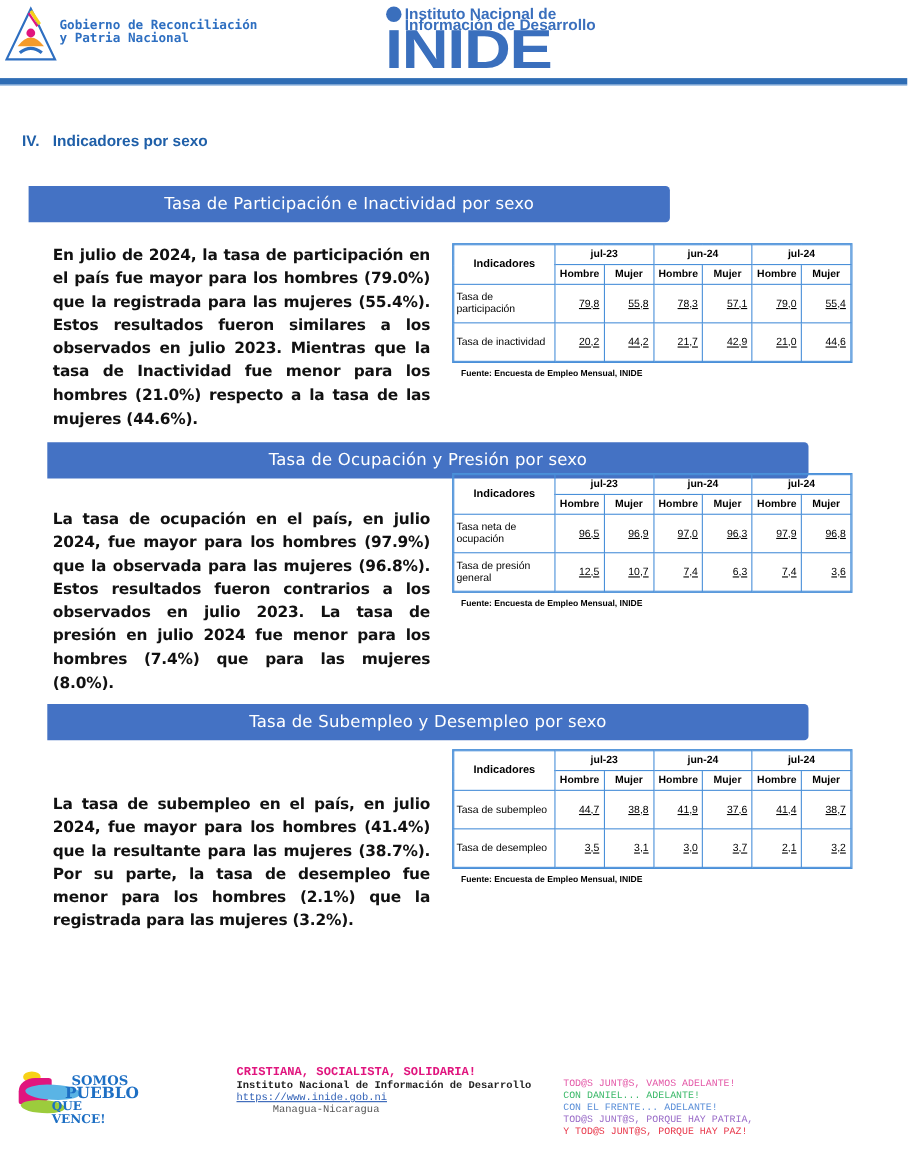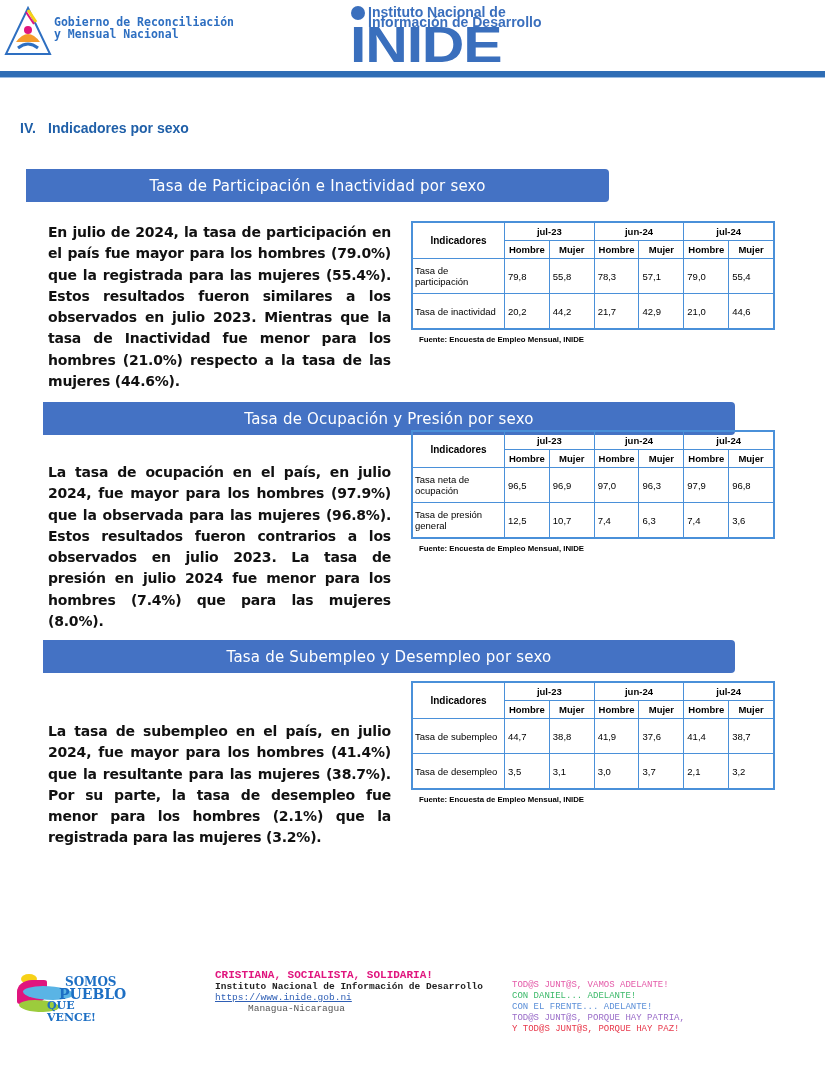--- a/index.html
+++ b/index.html
@@ -34,21 +34,21 @@
   
   .para { position:absolute; width:343px; font-family:"DejaVu Sans", sans-serif; font-weight:bold; font-size:14px; line-height:21.3px; text-align:justify; color:#111; letter-spacing:-0.2px; }
 
   
   .tbl-wrap { position:absolute; }
   table.ind { border-collapse:collapse; font-size:9.5px; width:362px; table-layout:fixed; }
   table.ind th, table.ind td { border:1px solid #4a90d9; padding:0 3px; }
   table.ind th { font-weight:bold; text-align:center; height:17px; }
   table.ind th.ind-h { font-size:10px; }
   table.ind td.lbl { text-align:left; padding-left:2px; line-height:11px; }
-  table.ind td.val { padding-right:4px; }
+  table.ind td.val { text-align:right; padding-right:4px;text-decoration:underline; }
   table.ind tr.row td { height:34px; }
   .tbl-border { border:1.5px solid #4a90d9; }
   .source { font-size:7.8px; font-weight:bold; margin-top:5px; padding-left:8px; }
 
   
   .footer-logo { position:absolute; left:15px; top:974px; width:105px; height:48px; }
   .wave1 { position:absolute; left:2px; top:6px; width:30px; height:24px; background:#e0157e; border-radius:50% 10% 50% 10%; }
   .wave2 { position:absolute; left:8px; top:12px; width:50px; height:14px; background:#5ab4e5; border-radius:40% 60% 40% 60%; }
   .wave3 { position:absolute; left:4px; top:26px; width:40px; height:12px; background:#9ccc3c; border-radius:40% 60% 40% 60%; }
   .wave0 { position:absolute; left:6px; top:0; width:16px; height:10px; background:#f7d117; border-radius:50%; }
@@ -70,21 +70,21 @@
   <svg class="gov-logo" viewBox="0 0 52 56">
     <polygon points="26,4 48,50 4,50" fill="#fff" stroke="#2e6fc1" stroke-width="2"></polygon>
     <path d="M14,38 Q26,22 38,38" fill="#f59b2b"></path>
     <path d="M16,44 Q26,36 36,44" stroke="#2e6fc1" stroke-width="3" fill="none"></path>
     <circle cx="26" cy="26" r="4" fill="#e0157e"></circle>
     <path d="M26,6 L34,18" stroke="#f7d117" stroke-width="3"></path>
     <path d="M24,8 L32,20" stroke="#e0157e" stroke-width="2"></path>
   </svg>
   <div class="gov-text">
     <div>Gobierno de Reconciliación</div>
-    <div>y Mensual Nacional</div>
+    <div>y Patria Nacional</div>
   </div>
 
   <div class="inide-logo">
     <div class="inide-dot"></div>
     <div class="inide-small">
       <div>Instituto Nacional de</div>
       <div>Información de Desarrollo</div>
     </div>
     <div class="inide-big">INIDE</div>
   </div>

